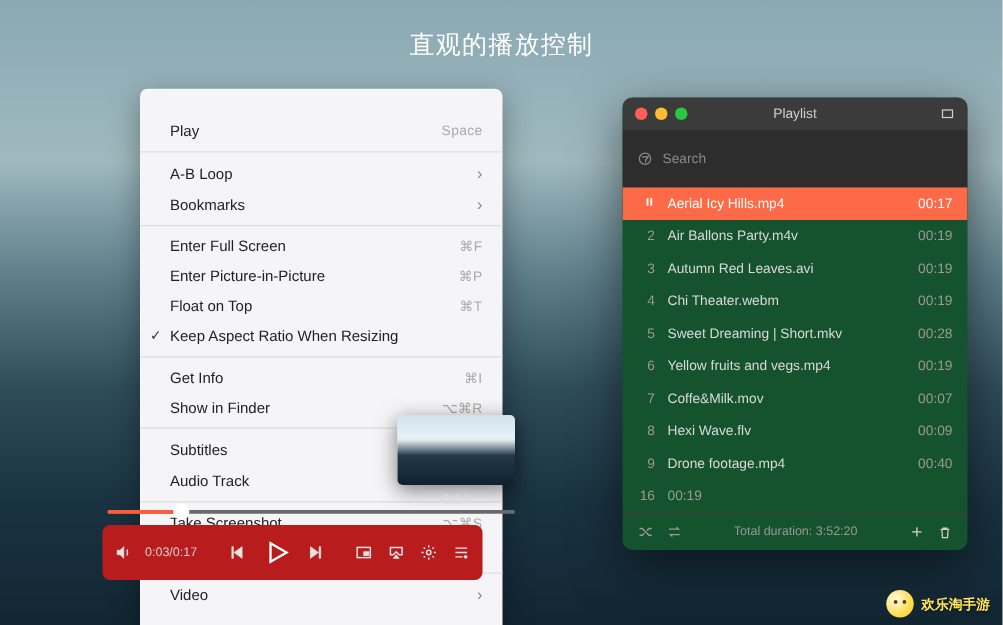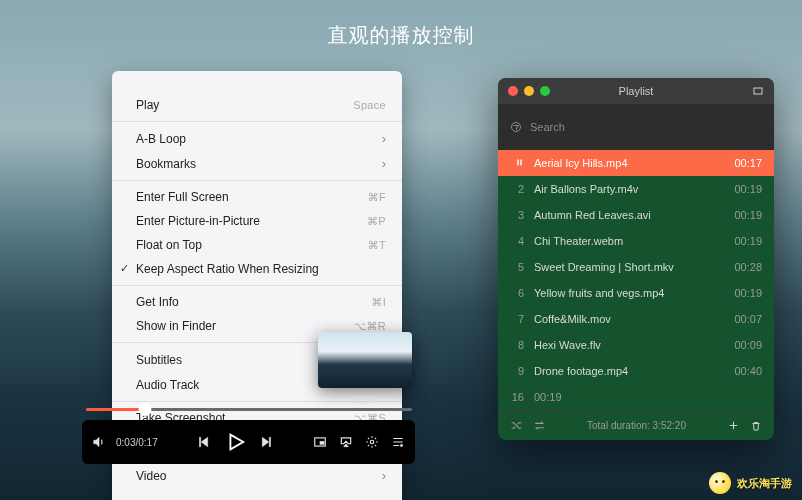--- a/index.html
+++ b/index.html
@@ -17,21 +17,21 @@
 
 
 .thumb{position:absolute;top:332px;left:318px;width:94px;height:56px;border-radius:4px;background:linear-gradient(180deg,#cfe3ee 0%,#e9f1f6 34%,#d0dbe1 38%,#23384a 58%,#0f2130 100%);box-shadow:0 4px 16px rgba(0,0,0,.5)}
 .thumb-time{position:absolute;top:394px;left:318px;width:94px;text-align:center;color:#ddd;font-size:11px}
 
 
 .prog{position:absolute;top:408px;left:86px;width:326px;display:flex;align-items:center}
 .track{height:3px;background:#6a6a6a;width:100%;position:relative;border-radius:2px}
 .played{position:absolute;left:0;top:0;height:3px;width:18%;background:#ff5a3b;border-radius:2px}
 .handle{position:absolute;left:18%;top:-5px;width:13px;height:13px;border-radius:50%;background:#fff;transform:translateX(-50%)}
-.controls{position:absolute;top:420px;left:82px;width:333px;height:44px;background:#000000;border-radius:6px;display:flex;align-items:center;padding:0 10px;color:#e8e8e8}
+.controls{position:absolute;top:420px;left:82px;width:304px;height:44px;background:#b91c1c;border-radius:6px;display:flex;align-items:center;padding:0 10px;color:#e8e8e8}
 .controls .vol{display:flex;align-items:center;gap:6px}
 .controls .time{font-size:10px;color:#cfcfcf;margin-left:4px}
 .controls .center{flex:1;display:flex;justify-content:center;gap:14px;align-items:center}
 .controls .right{display:flex;gap:12px;align-items:center}
 .icn{display:inline-flex;align-items:center;justify-content:center}
 .icn svg{stroke:#e4e4e4;fill:#e4e4e4}
 
 
 .plwin{position:absolute;top:78px;left:498px;width:276px;background:#14532d;border-radius:8px;box-shadow:0 12px 40px rgba(0,0,0,.5);overflow:hidden;color:#cfcfcf;font-size:11px}
 .plhead{height:26px;display:flex;align-items:center;position:relative;padding:0 10px;background:#3b3b3c}

